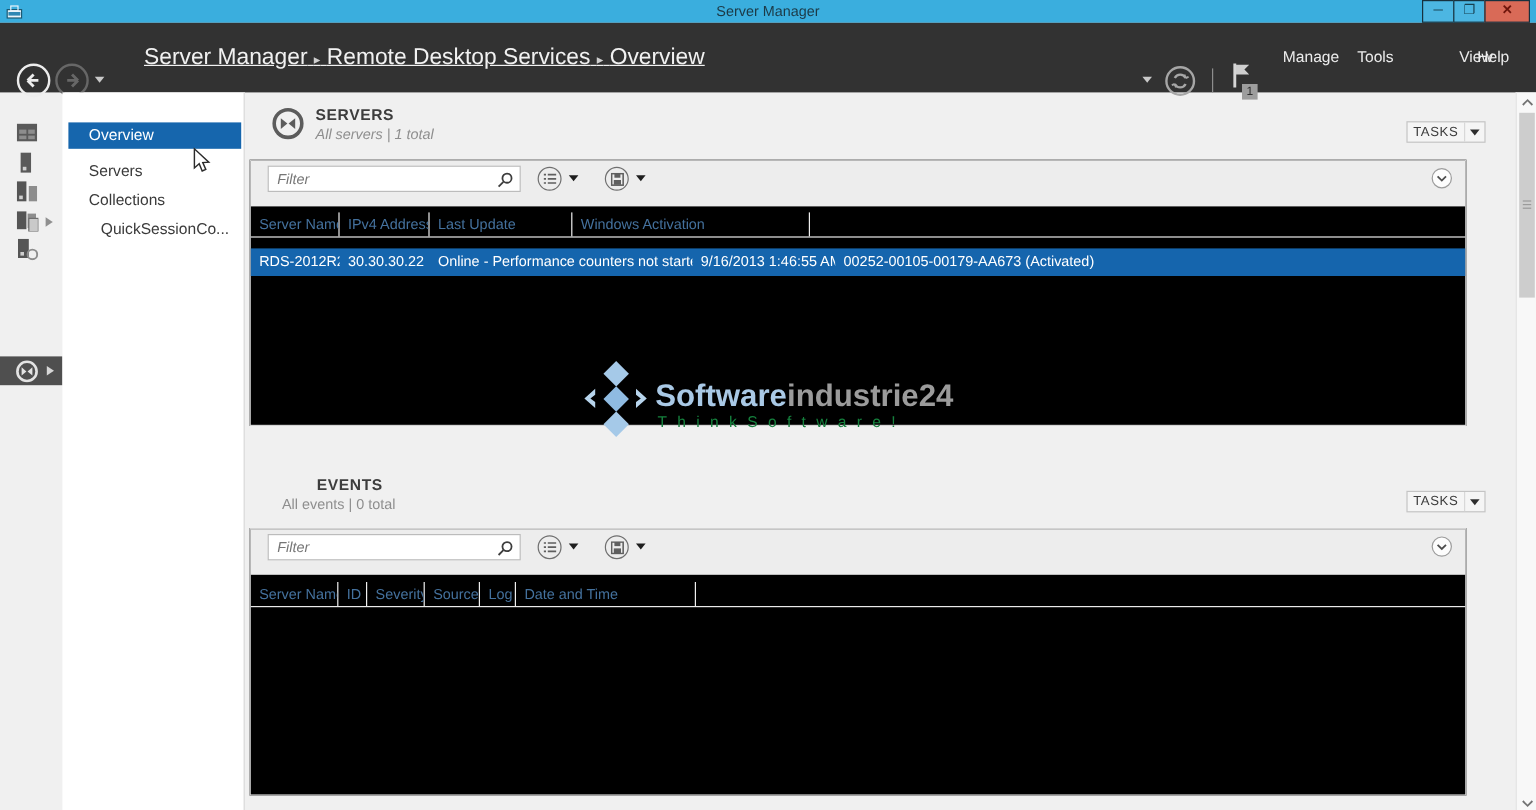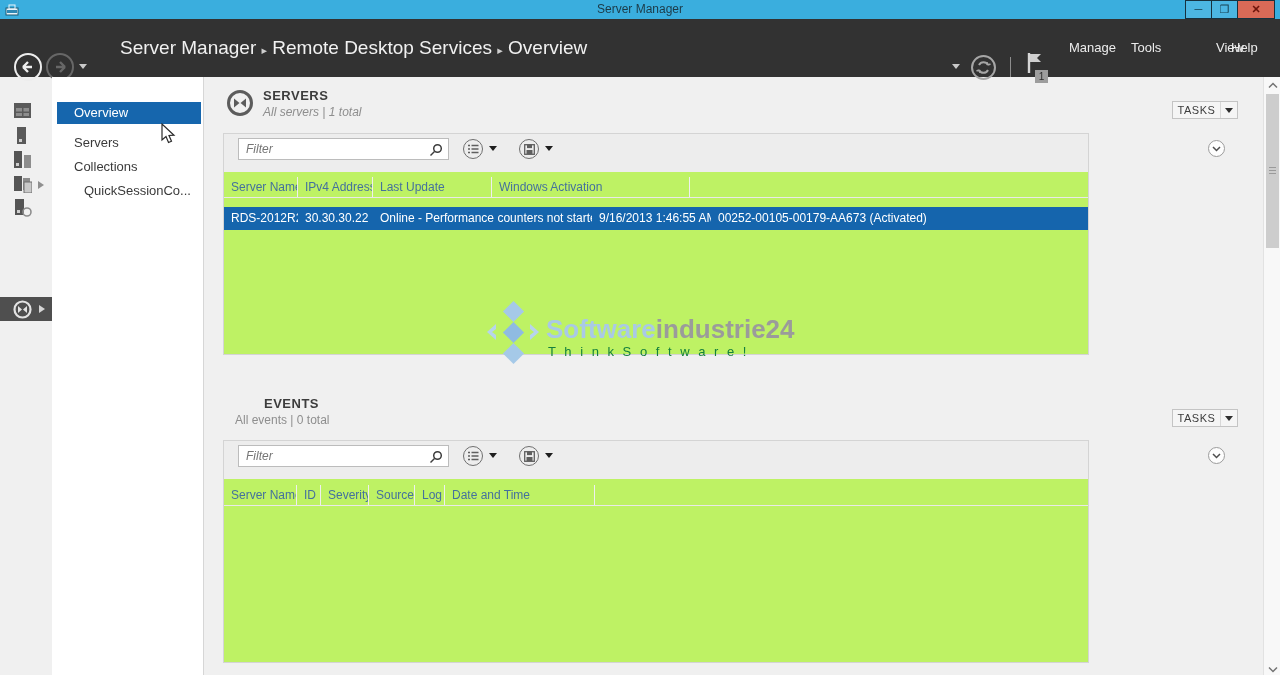--- a/index.html
+++ b/index.html
@@ -15,21 +15,21 @@
   .winbtn { position:absolute; top:0; height:19px; border:1px solid #17313e; text-align:center;
             line-height:17px; font-size:11px; color:#174050; }
   .winbtn.min { left:1185px; width:27px; background:#4cb6e2; }
   .winbtn.max { left:1211px; width:27px; background:#4cb6e2; }
   .winbtn.close { left:1237px; width:38px; background:#d96a57; color:#6e150b; font-weight:bold; }
 
   
   .navbar { position:absolute; left:0; top:19px; width:1280px; height:58px; background:#323232; }
   .navcircle { position:absolute; top:34px; width:28px; height:28px; border-radius:50%; }
   .crumb { position:absolute; top:0; height:58px; line-height:58px; color:#f1f1f1; font-size:19px;
-           font-weight:300; white-space:nowrap; }
+           font-weight:300; white-space:nowrap;text-decoration:underline; }
   .crumb-sep { color:#cfcfcf; font-size:11px; }
   .nav-menu-item { position:absolute; top:0; height:58px; line-height:58px; color:#ececec; font-size:13px; }
   .caret-down { width:0; height:0; border-left:4px solid transparent; border-right:4px solid transparent;
                 border-top:5px solid #c9c9c9; }
   .vsep { position:absolute; top:38px; width:1px; height:20px; background:#8d8d8d; }
   .flag-badge { position:absolute; left:1035px; top:51px; width:13px; height:13px; background:#9d9d9d;
                 color:#2e2e2e; font-size:10px; text-align:center; line-height:13px; }
   .strip-selected { position:absolute; left:0; top:220px; width:52px; height:24px; background:#4f4f4f; }
   .expander { width:0; height:0; border-top:4px solid transparent; border-bottom:4px solid transparent;
               border-left:6px solid #8f8f8f; }
@@ -44,21 +44,21 @@
   
   .sec-title { position:absolute; font-size:13px; font-weight:bold; color:#3d3d3d; letter-spacing:.5px; }
   .sec-sub { position:absolute; font-size:12px; color:#8e8e8e; }
   .tasks-btn { position:absolute; width:66px; height:18px; background:#f5f5f5; border:1px solid #c4c4c4;
                font-size:11px; color:#3c3c3c; display:flex; align-items:center; }
   .tasks-label { flex:1; text-align:center; letter-spacing:.5px; }
   .tasks-caret { width:17px; height:100%; border-left:1px solid #d8d8d8; display:flex; align-items:center; justify-content:center; }
   .tasks-caret i { width:0; height:0; border-left:4px solid transparent; border-right:4px solid transparent; border-top:5px solid #2e2e2e; }
 
   
-  .tile { position:absolute; left:223px; width:866px; background:#bef264; border:1px solid #d4d4d4; }
+  .tile { position:absolute; left:208px; width:1014px; background:#000000; border:1px solid #d4d4d4; }
   .tile-band { position:absolute; left:0; top:0; width:100%; height:38px; background:#ededed; }
   .filter-box { position:absolute; left:14px; top:4px; width:211px; height:22px; background:#fff;
                 border:1px solid #bcbcbc; }
   .filter-input { width:100%; height:100%; border:none; outline:none; font-style:italic; font-size:12px;
                   color:#6d6d6d; padding:0 24px 0 7px; font-family:"Liberation Sans", sans-serif; background:transparent; }
   .circle-btn { position:absolute; top:5px; width:20px; height:20px; border:1.5px solid #6f6f6f;
                 border-radius:50%; display:flex; align-items:center; justify-content:center; }
   .btn-caret { position:absolute; top:12px; width:0; height:0; border-left:4px solid transparent;
                border-right:4px solid transparent; border-top:5px solid #1e1e1e; }
   .collapse-btn { position:absolute; top:6px; left:984px; width:17px; height:17px; border:1px solid #9c9c9c;

